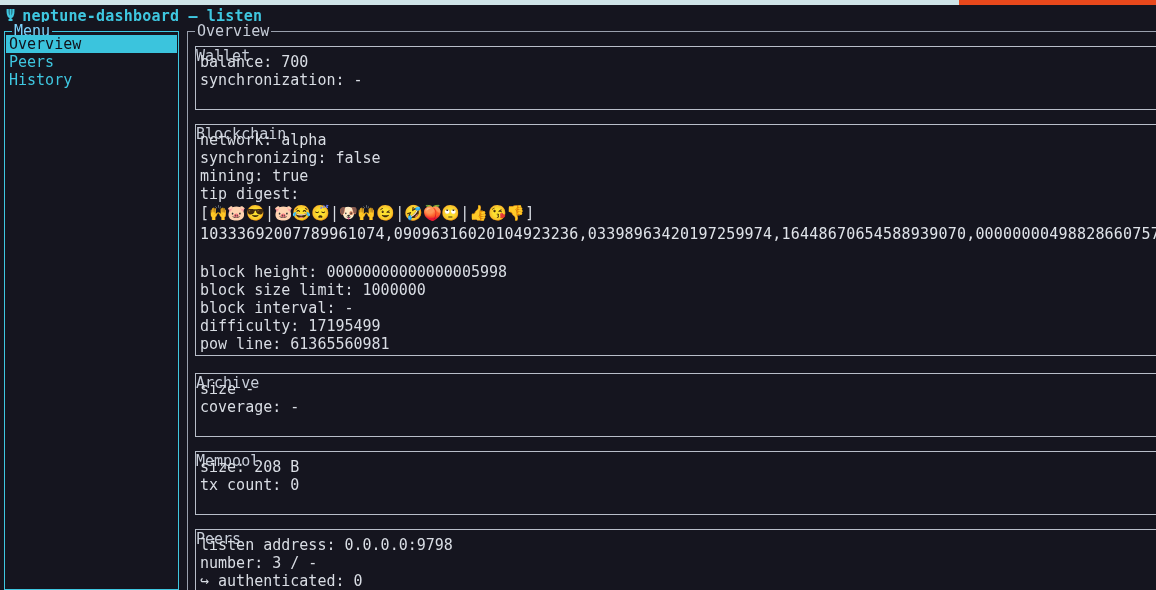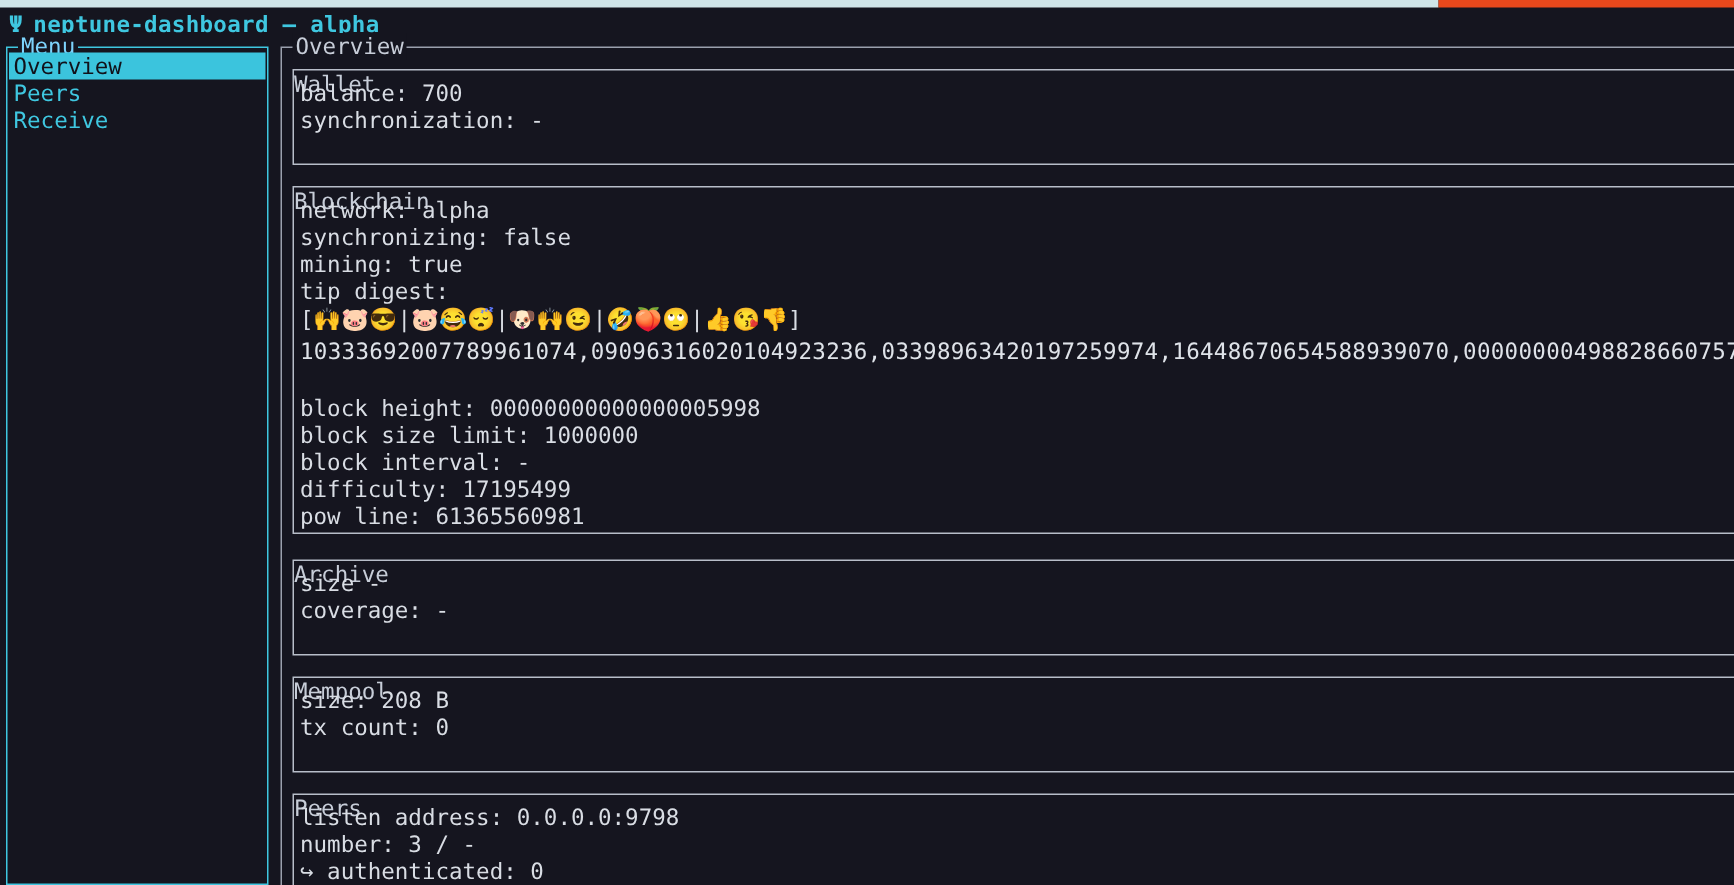--- a/index.html
+++ b/index.html
@@ -160,31 +160,31 @@
 </head>
 <body>
 
 <div id="top-strip">
   <div class="done" style="width: 83%; background: rgb(207, 228, 232);"></div>
   <div class="rest" style="background: rgb(232, 72, 28);"></div>
 </div>
 
 <div id="titlebar">
   <span class="trident">Ψ</span>
-  <span>neptune-dashboard — alpha</span>
+  <span>neptune-dashboard — listen</span>
 </div>
 
 <div id="workspace">
 
   <div class="tui-box" id="menu-box">
     <div class="box-title">Menu</div>
     <div class="menu-list">
       <div class="menu-item selected">Overview</div>
       <div class="menu-item">Peers</div>
-      <div class="menu-item">Receive</div>
+      <div class="menu-item">History</div>
     </div>
   </div>
 
   <div class="tui-box" id="overview-box">
     <div class="box-title">Overview</div>
 
     <div class="inner-box" id="wallet-box">
       <div class="box-title">Wallet</div>
       <div class="inner-content">
         <div class="kv">balance: 700</div>

